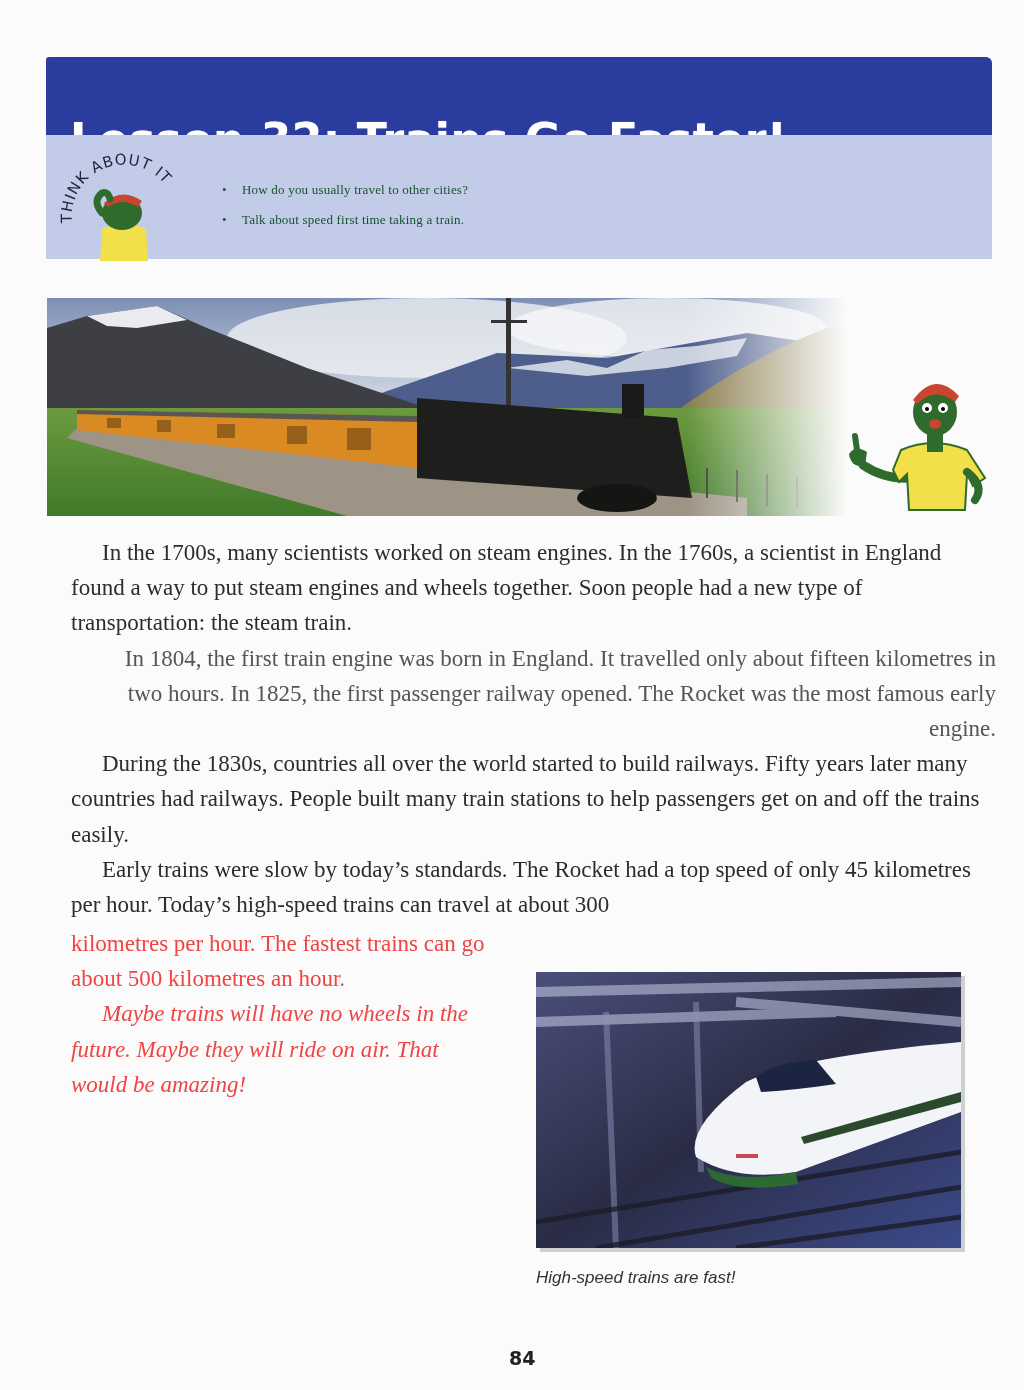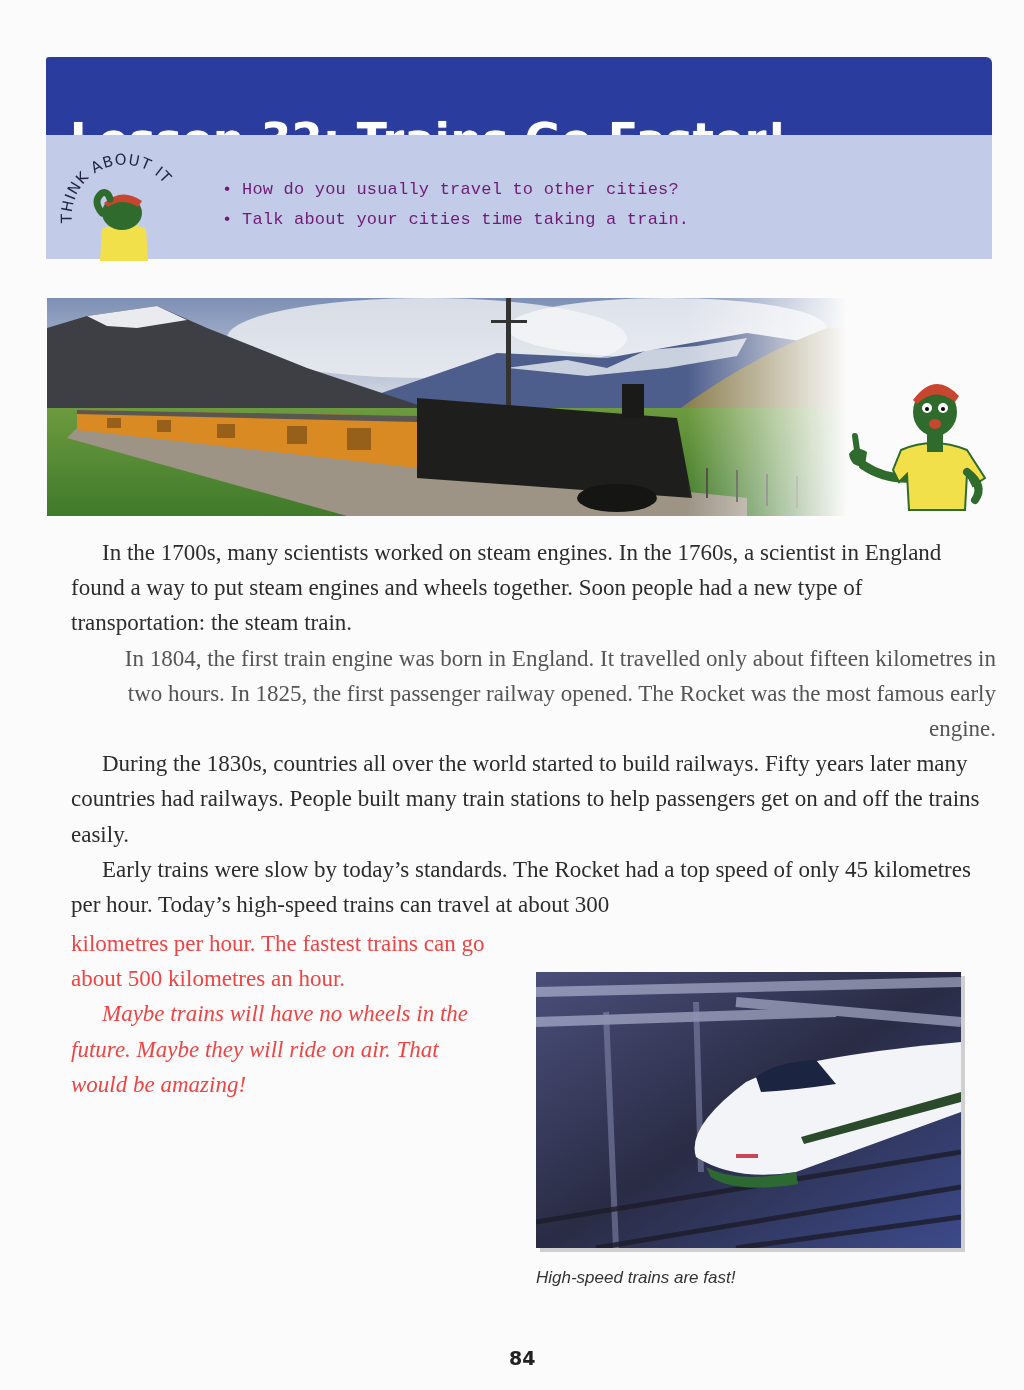--- a/index.html
+++ b/index.html
@@ -19,21 +19,21 @@
     }
 
     .think-box {
       position: absolute; left: 46px; top: 135px; width: 946px; height: 124px;
       background: #c2cbe8;
     }
     .think-emblem { position: absolute; left: 12px; top: 16px; width: 150px; height: 110px; }
     .think-emblem svg { width: 100%; height: 100%; }
     .think-list { position: absolute; left: 176px; top: 40px; list-style: none; }
     .think-list li {
-      font-family: Liberation Mono, monospace; font-size: 17px; color: #701a75;
+      font-family: Liberation Serif, serif; font-size: 13px; color: #14532d;
       line-height: 30px; letter-spacing: 0.2px;
     }
     .think-list li .bullet { display: inline-block; width: 20px; }
 
     .hero-photo {
       position: absolute; left: 47px; top: 298px; width: 800px; height: 218px; overflow: hidden;
       -webkit-mask-image: linear-gradient(to right, #000 80%, rgba(0,0,0,0) 100%);
               mask-image: linear-gradient(to right, #000 80%, rgba(0,0,0,0) 100%);
     }
     .hero-photo svg { width: 100%; height: 100%; display: block; }
@@ -86,21 +86,21 @@
       </text>
 
       <path d="M42 110 L44 78 Q66 68 88 78 L90 110 Z" fill="#f2e04a"></path>
       <ellipse cx="64" cy="62" rx="20" ry="17" fill="#2f6b2c"></ellipse>
       <path d="M46 52 Q64 36 84 50 L80 56 Q64 46 50 56 Z" fill="#c8452f"></path>
       <path d="M44 62 Q34 50 44 42 Q50 40 52 48" fill="none" stroke="#2f6b2c" stroke-width="7" stroke-linecap="round"></path>
     </svg>
   </div>
   <ul class="think-list">
     <li><span class="bullet">•</span><span>How do you usually travel to other cities?</span></li>
-    <li><span class="bullet">•</span><span>Talk about your cities time taking a train.</span></li>
+    <li><span class="bullet">•</span><span>Talk about speed first time taking a train.</span></li>
   </ul>
 </div>
 
 <div class="hero-photo" title="Steam train with orange passenger cars passing mountains">
   <svg viewBox="0 0 800 218" preserveAspectRatio="none">
     <defs>
       <linearGradient id="sky" x1="0" y1="0" x2="0" y2="1">
         <stop offset="0" stop-color="#7d8fb5"></stop>
         <stop offset="0.5" stop-color="#d8dde6"></stop>
         <stop offset="1" stop-color="#b9c0cc"></stop>

